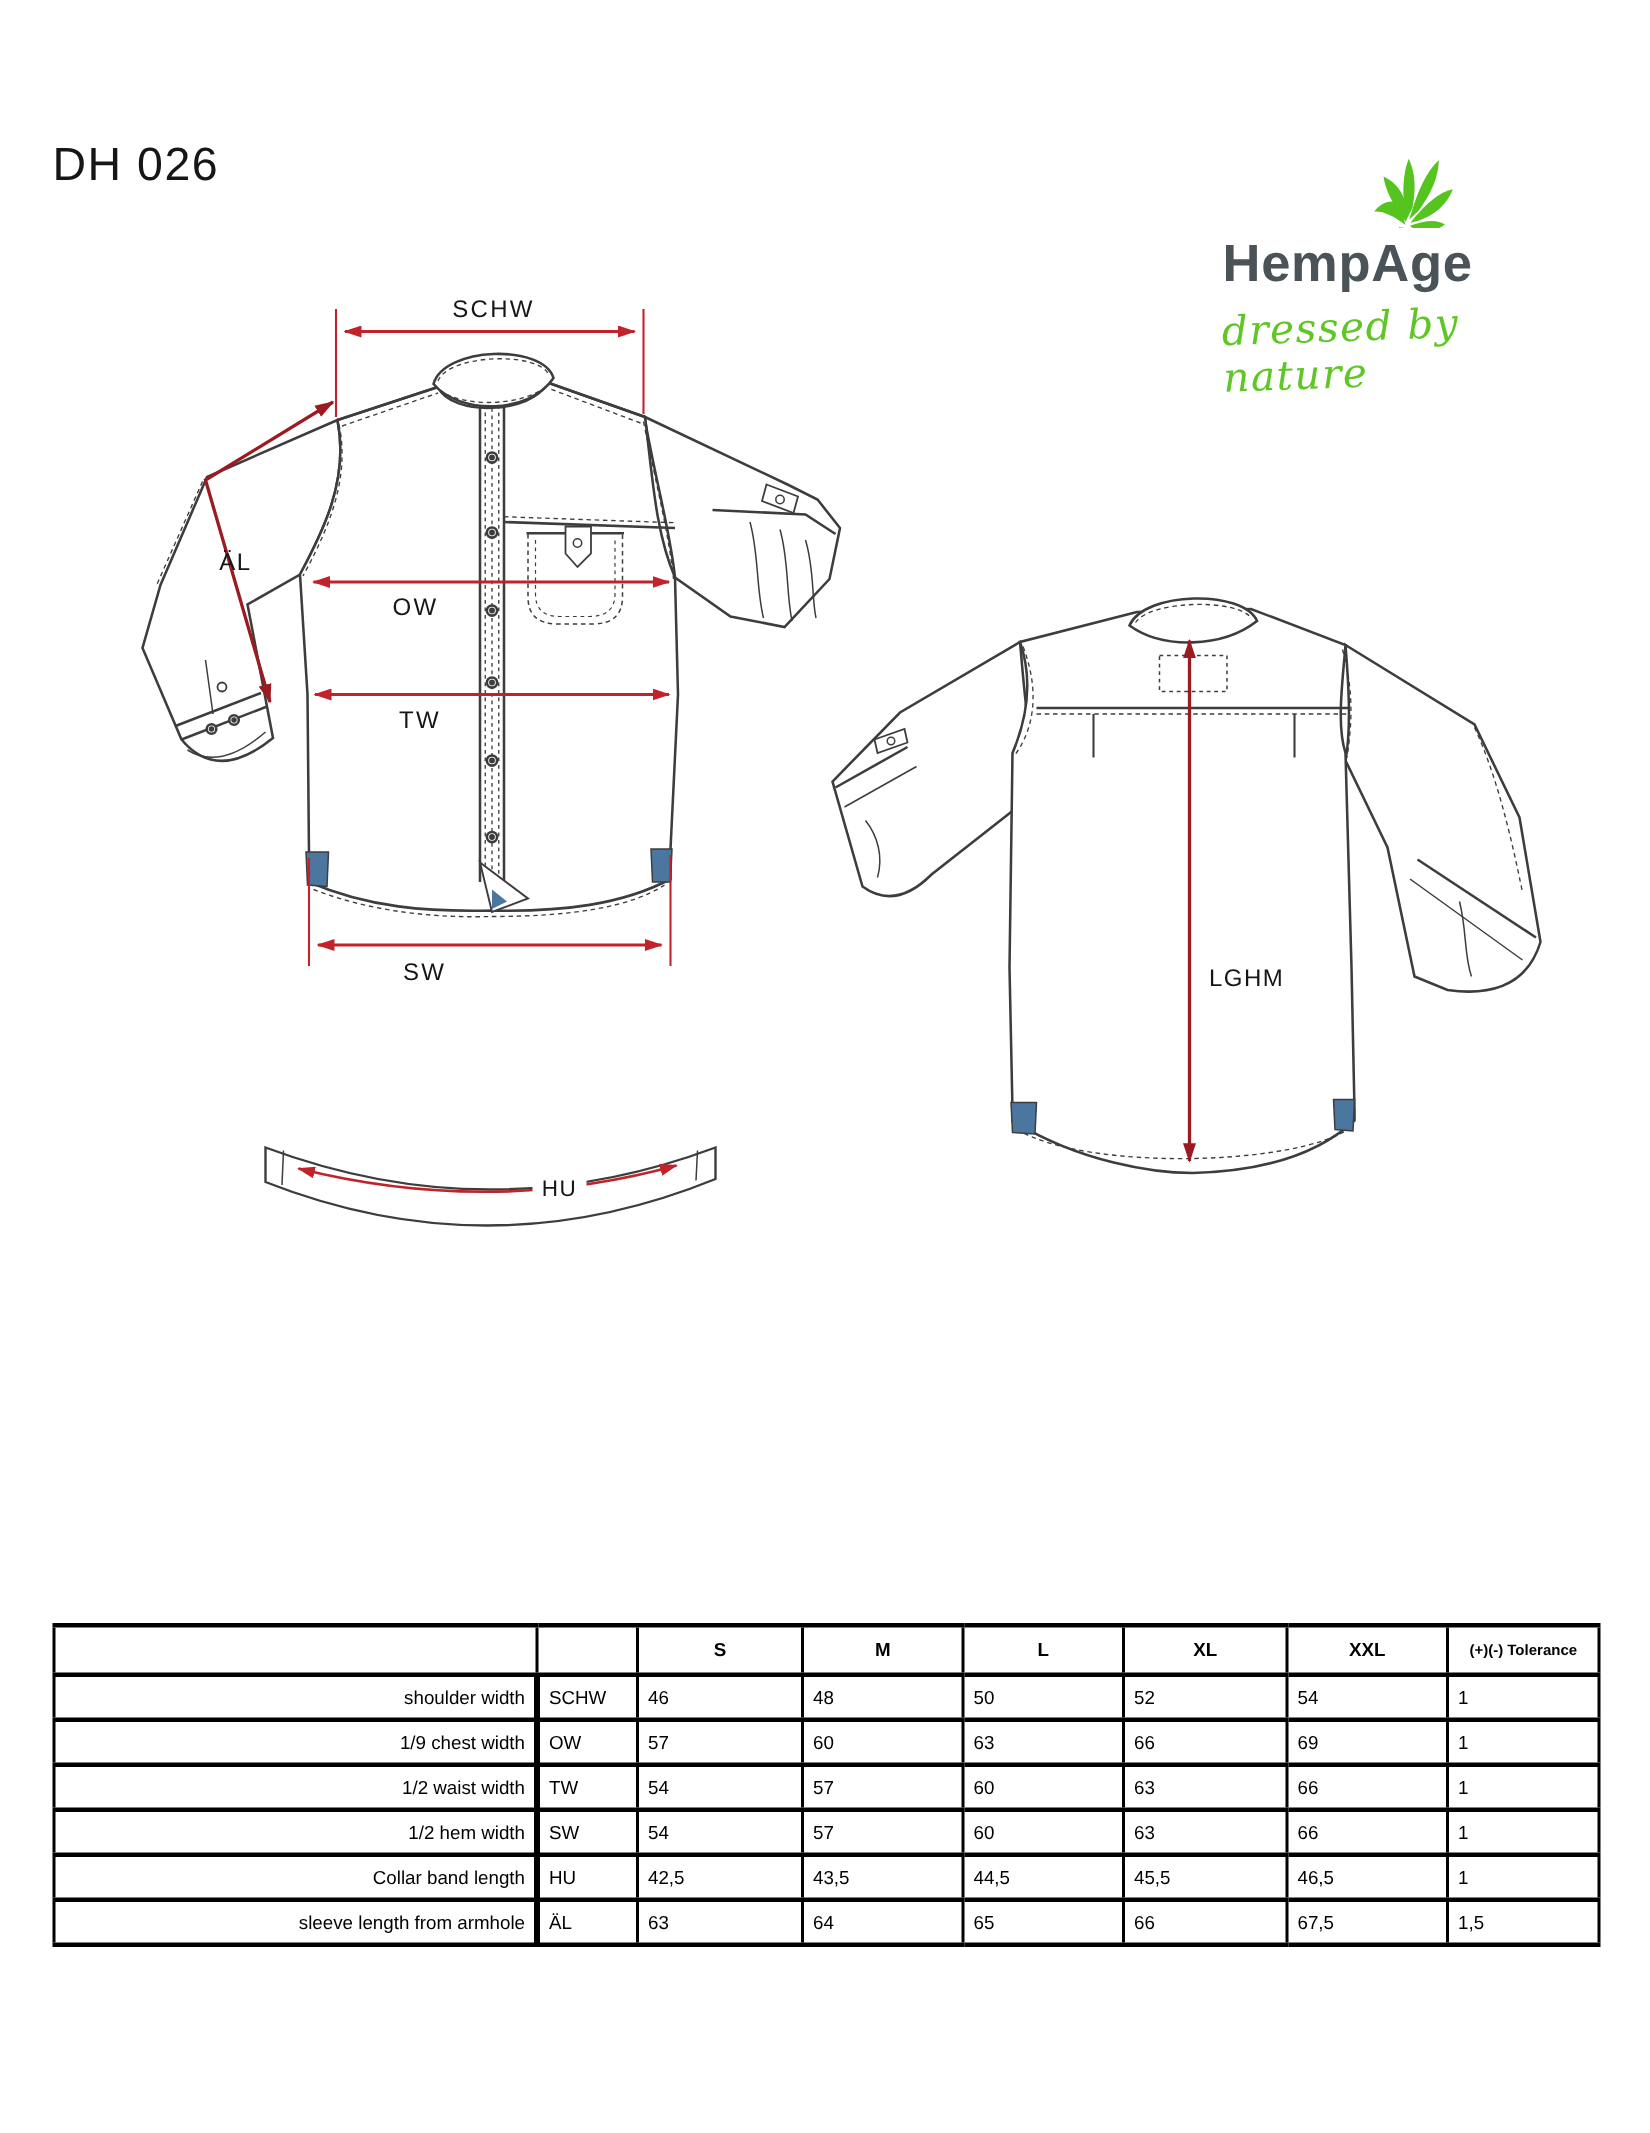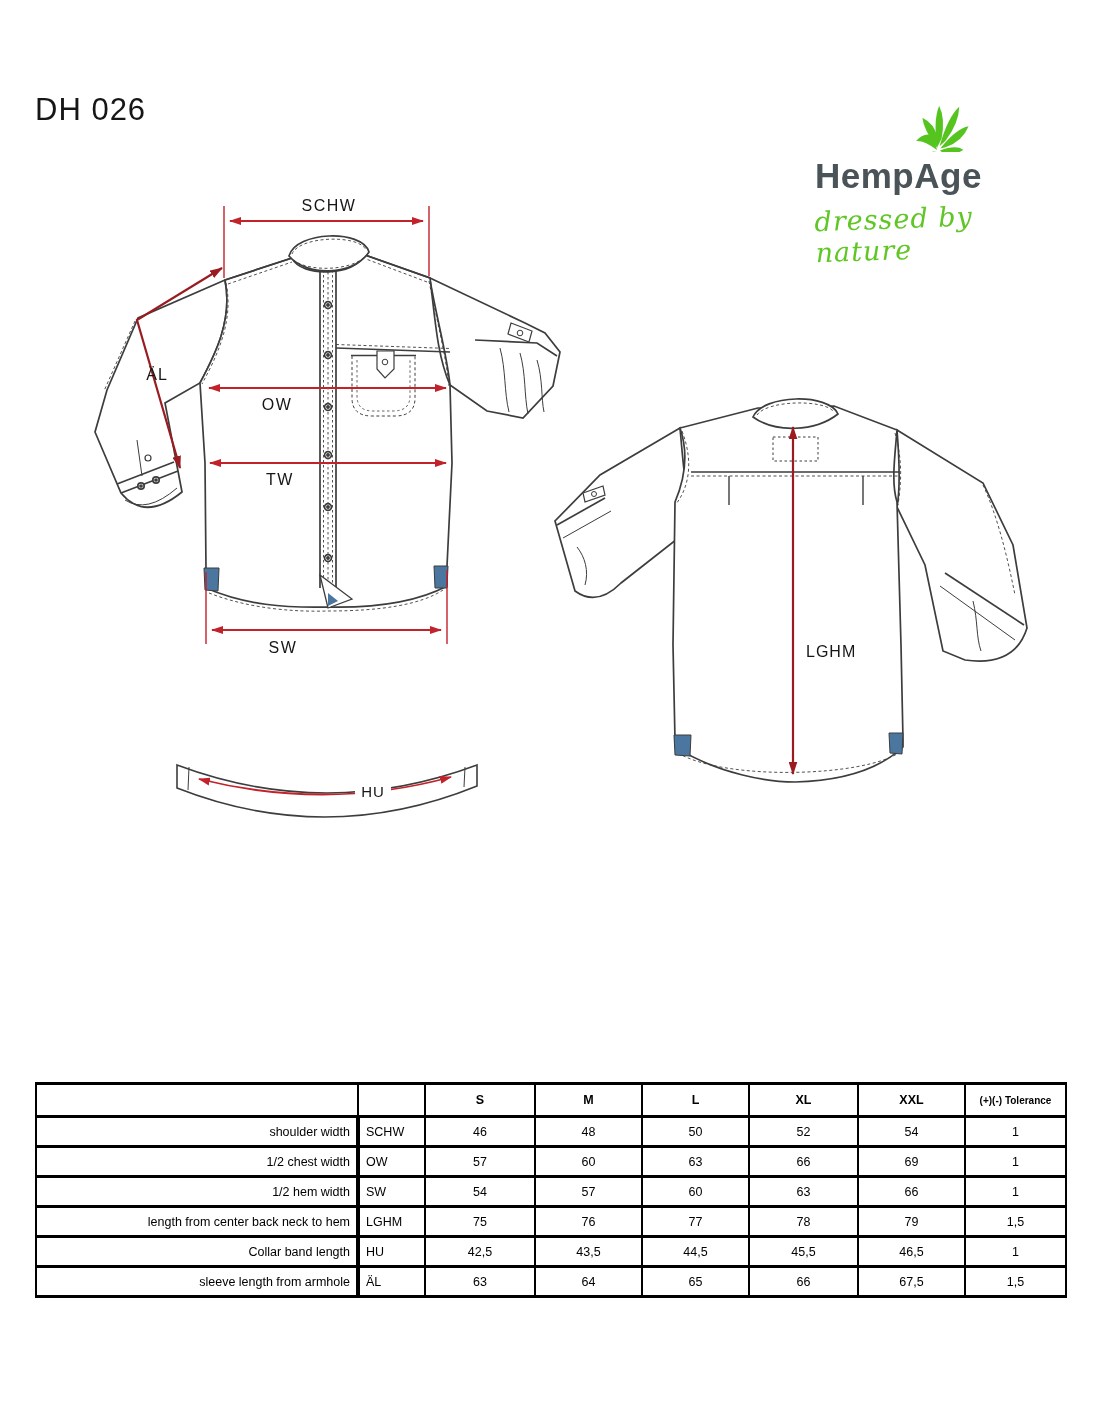--- a/index.html
+++ b/index.html
@@ -15,21 +15,21 @@
   .front-svg{position:absolute;left:85px;top:190px;}
   .back-svg{position:absolute;left:545px;top:395px;}
   .size-table{position:absolute;left:35px;top:1082px;width:1030px;border-collapse:collapse;
               table-layout:fixed;font-size:12.5px;color:#000;background:#fff;}
   .size-table td,.size-table th{border:2px solid #000;border-top-width:3px;border-bottom-width:3px;
               height:27px;padding:0 6px;overflow:hidden;white-space:nowrap;vertical-align:middle;}
   .size-table th{height:30px;font-weight:bold;text-align:center;}
   .size-table th.tol-h{font-size:10px;}
   .size-table td.label{text-align:right;}
   .size-table td.code{border-left-width:4px;text-align:left;}
-  .size-table td.num{text-align:center;margin-top:26px;}
+  .size-table td.num{text-align:left;margin-top:26px;}
   svg text{font-family:"Liberation Sans", sans-serif;fill:#161616;}
 </style>
 </head>
 <body>
 
 <div class="page">
 
   <div class="page-title">DH 026</div>
 
   <div class="logo">
@@ -233,48 +233,48 @@
       <td class="label">shoulder width</td>
       <td class="code">SCHW</td>
       <td class="num">46</td>
       <td class="num">48</td>
       <td class="num">50</td>
       <td class="num">52</td>
       <td class="num">54</td>
       <td class="num">1</td>
     </tr>
     <tr>
-      <td class="label">1/2 chest width</td>
+      <td class="label">1/9 chest width</td>
       <td class="code">OW</td>
       <td class="num">57</td>
       <td class="num">60</td>
       <td class="num">63</td>
       <td class="num">66</td>
       <td class="num">69</td>
+      <td class="num">1</td>
+    </tr>
+    <tr>
+      <td class="label">1/2 waist width</td>
+      <td class="code">TW</td>
+      <td class="num">54</td>
+      <td class="num">57</td>
+      <td class="num">60</td>
+      <td class="num">63</td>
+      <td class="num">66</td>
       <td class="num">1</td>
     </tr>
     <tr>
       <td class="label">1/2 hem width</td>
       <td class="code">SW</td>
       <td class="num">54</td>
       <td class="num">57</td>
       <td class="num">60</td>
       <td class="num">63</td>
       <td class="num">66</td>
       <td class="num">1</td>
-    </tr>
-    <tr>
-      <td class="label">length from center back neck to hem</td>
-      <td class="code">LGHM</td>
-      <td class="num">75</td>
-      <td class="num">76</td>
-      <td class="num">77</td>
-      <td class="num">78</td>
-      <td class="num">79</td>
-      <td class="num">1,5</td>
     </tr>
     <tr>
       <td class="label">Collar band length</td>
       <td class="code">HU</td>
       <td class="num">42,5</td>
       <td class="num">43,5</td>
       <td class="num">44,5</td>
       <td class="num">45,5</td>
       <td class="num">46,5</td>
       <td class="num">1</td>

